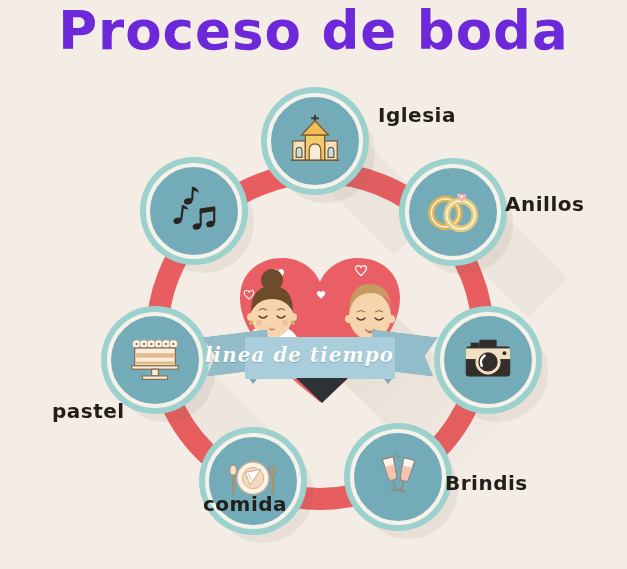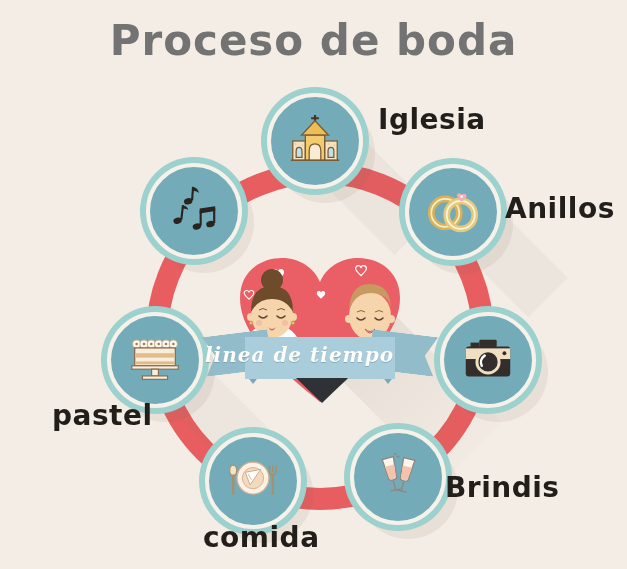--- a/index.html
+++ b/index.html
@@ -2,43 +2,43 @@
 <html><head>
 <meta charset="utf-8">
 <style>
   html,body { margin:0; padding:0; background:#f4ede5; }
   #canvas {
     position:relative; width:627px; height:569px; overflow:hidden;
     background:#f4ede5;
     font-family:"DejaVu Sans", sans-serif;
   }
   .title {
-    position:absolute; left:0; top:16px; width:627px; text-align:center;
-    font-size:42px; font-weight:700; color:#737373; letter-spacing:1px;
+    position:absolute; left:0; top:0; width:627px; text-align:center;
+    font-size:53px; font-weight:700; color:#6d28d9; letter-spacing:1px;
   }
   
   .red-ring {
     position:absolute; left:146px; top:162px; width:304px; height:304px;
     border:22px solid #e85d5f; border-radius:50%; z-index:1;
   }
   
   .lshadow {
     position:absolute; z-index:2; transform-origin:0 0; transform:rotate(45deg);
     background:linear-gradient(to right, rgba(124,110,96,0.12), rgba(124,110,96,0.02));
   }
   
   .node {
     position:absolute; width:88px; height:88px; border-radius:50%;
     background:#74abb9; border:4px solid #f6f2ea; box-sizing:content-box;
     box-shadow:0 0 0 6px #9cd1ce, 10px 12px 0 2px rgba(124,110,96,0.10);
     display:flex; align-items:center; justify-content:center; z-index:4;
   }
   .node svg { display:block; }
   .node-label {
-    position:absolute; z-index:6; font-size:28px; font-weight:700;
+    position:absolute; z-index:6; font-size:20px; font-weight:700;
     color:#221e19; letter-spacing:0.5px; white-space:nowrap;
   }
   .heart-svg { position:absolute; left:230px; top:252px; z-index:3; }
   
   .ribbon-wing {
     position:absolute; top:333px; width:66px; height:40px; background:#93bccb; z-index:5;
   }
   .ribbon-wing.left  { left:204px; transform:rotate(-7deg);
     clip-path:polygon(0 0, 100% 0, 100% 100%, 0 100%, 11px 50%); }
   .ribbon-wing.right { left:370px; transform:rotate(7deg);
@@ -261,16 +261,16 @@
         <line x1="36.9" y1="45" x2="36.9" y2="29.5" stroke-width="2.2"></line>
         <line x1="50.9" y1="42.5" x2="50.9" y2="27" stroke-width="2.2"></line>
         <polygon points="35.9,27.5 51.9,25 51.9,30 35.9,32.5" stroke="none"></polygon>
       </g>
     </svg>
   </div>
 
   <div class="node-label" style="left:378px; top:103px;">Iglesia</div>
   <div class="node-label" style="left:505px; top:192px;text-align:center;">Anillos</div>
   <div class="node-label" style="left:445px; top:471px;">Brindis</div>
-  <div class="node-label" style="left:203px; top:521px;">comida</div>
+  <div class="node-label" style="left:203px; top:492px;">comida</div>
   <div class="node-label" style="left:52px; top:399px;">pastel</div>
 
 </div>
 
 </body></html>

